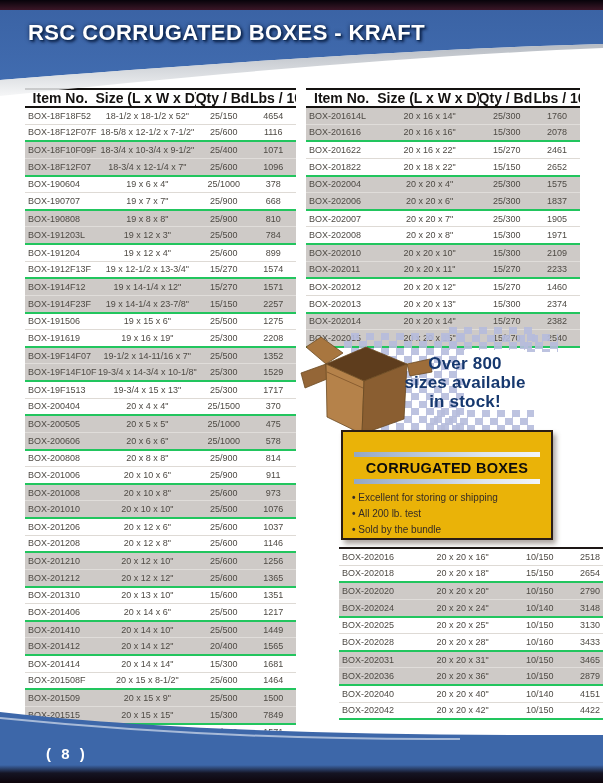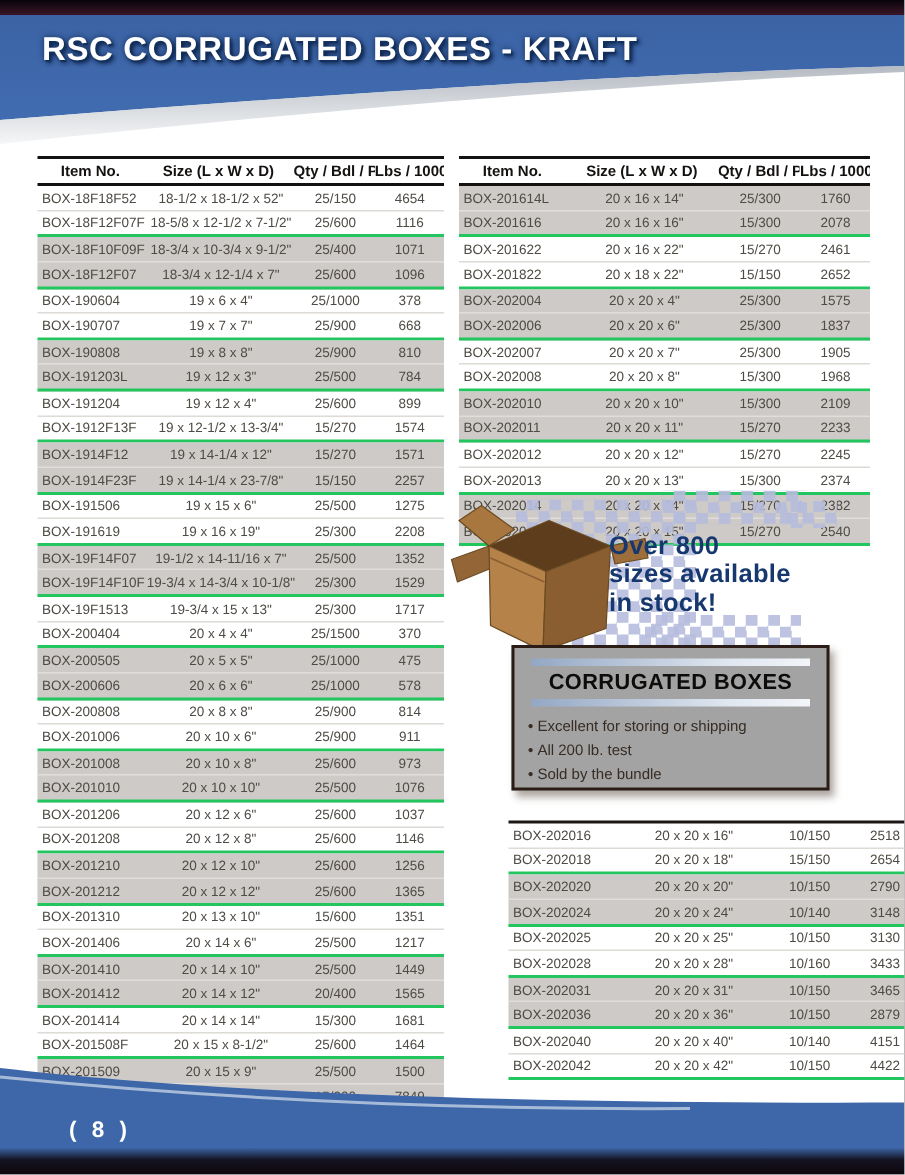--- a/index.html
+++ b/index.html
@@ -13,48 +13,48 @@
   .page-title{position:absolute;left:28px;top:20px;z-index:4;color:#fff;font-weight:bold;
               font-size:22px;letter-spacing:.4px;
               text-shadow:1px 1px 0 #11305e,2px 2px 3px rgba(8,25,60,.9),0 0 4px rgba(8,25,60,.7);}
 
   
   .ctable{position:absolute;top:88px;}
   .left-table{left:25px;width:271px;}
   .right-table-top{left:306px;width:274px;}
   .right-table-bottom{left:306px;width:274px;top:547px;border-top:2px solid #1d1715;margin-left:33px;}
   .thead{display:flex;align-items:center;height:16px;border-top:2px solid #141210;
-         border-bottom:2px solid #141210;font-size:10px;font-weight:bold;color:#141210;margin-top:16px;}
+         border-bottom:2px solid #141210;font-size:14px;font-weight:bold;color:#141210;}
   .thead .tcell{text-align:center;padding-left:0;}
   .trow{display:flex;align-items:center;height:15.63px;font-size:9px;color:#4e4a44;
         border-bottom:1px solid #dedad5;}
   .trow.shaded{background:#cecac7;border-bottom-color:#e0ddda;}
   .trow.pair-end{border-bottom:2px solid #22c55e;}
   .tcell{overflow:hidden;white-space:nowrap;}
   .c-item{width:26%;text-align:left;padding-left:3px;}
   .c-size{width:37%;text-align:center;}
   .c-qty{width:20%;text-align:center;}
   .c-lbs{width:17%;text-align:center;}
 
   
   .mosaic{position:absolute;z-index:1;opacity:.9;
     background:conic-gradient(#b6bcdc 90deg,transparent 90deg 180deg,#b6bcdc 180deg 270deg,transparent 270deg);
     background-size:15px 15px;}
   .mosaic.m1{left:442px;top:327px;width:96px;height:23px;}
   .mosaic.m2{left:344px;top:333px;width:120px;height:118px;}
   .mosaic.m3{left:430px;top:410px;width:104px;height:32px;}
   .mosaic.m4{left:520px;top:334px;width:38px;height:18px;}
   .box-art{position:absolute;left:296px;top:334px;z-index:2;}
-  .promo-text{position:absolute;left:406px;top:354px;width:152px;z-index:3;text-align:left;
+  .promo-text{position:absolute;left:389px;top:354px;width:152px;z-index:3;text-align:center;
               color:#16386e;font-weight:bold;font-size:17px;line-height:19px;letter-spacing:.2px;}
 
   
   .info-box{position:absolute;left:341px;top:430px;width:190px;height:88px;z-index:4;
-            background:#a3a3a3;border:2px solid #2b1d15;box-shadow:3px 4px 5px rgba(70,55,45,.45);
-            padding:5px 9px 0 9px;box-sizing:content-box;}
+            background:#eab308;border:2px solid #2b1d15;box-shadow:3px 4px 5px rgba(70,55,45,.45);
+            padding:18px 9px 0 9px;box-sizing:content-box;}
   .grad-bar{height:5px;margin:2px 2px;background:linear-gradient(to right,#93a7c4,#dfe6ef 70%,#f2f5f9);}
   .grad-bar.bottom{background:linear-gradient(to right,#93a7c4,#dfe6ef 70%,#f2f5f9);}
   .info-title{text-align:center;font-weight:bold;font-size:14.5px;color:#0d0c0b;
               letter-spacing:.3px;padding:1px 0;}
   .bullets{margin-top:6px;font-size:10px;color:#362c25;line-height:16px;}
   .bullet::before{content:"• ";font-weight:bold;}
 
   
   .footer-svg{position:absolute;left:0;bottom:0;z-index:2;}
   .bottom-bar{position:absolute;left:0;bottom:0;width:603px;height:18px;z-index:3;
@@ -370,39 +370,39 @@
         <div class="trow">
           <div class="tcell c-item">BOX-202007</div>
           <div class="tcell c-size">20 x 20 x 7"</div>
           <div class="tcell c-qty">25/300</div>
           <div class="tcell c-lbs">1905</div>
         </div>
         <div class="trow pair-end">
           <div class="tcell c-item">BOX-202008</div>
           <div class="tcell c-size">20 x 20 x 8"</div>
           <div class="tcell c-qty">15/300</div>
-          <div class="tcell c-lbs">1968</div>
+          <div class="tcell c-lbs">1971</div>
         </div>
         <div class="trow shaded">
           <div class="tcell c-item">BOX-202010</div>
           <div class="tcell c-size">20 x 20 x 10"</div>
           <div class="tcell c-qty">15/300</div>
           <div class="tcell c-lbs">2109</div>
         </div>
         <div class="trow shaded pair-end">
           <div class="tcell c-item">BOX-202011</div>
           <div class="tcell c-size">20 x 20 x 11"</div>
           <div class="tcell c-qty">15/270</div>
           <div class="tcell c-lbs">2233</div>
         </div>
         <div class="trow">
           <div class="tcell c-item">BOX-202012</div>
           <div class="tcell c-size">20 x 20 x 12"</div>
           <div class="tcell c-qty">15/270</div>
-          <div class="tcell c-lbs">2245</div>
+          <div class="tcell c-lbs">1460</div>
         </div>
         <div class="trow pair-end">
           <div class="tcell c-item">BOX-202013</div>
           <div class="tcell c-size">20 x 20 x 13"</div>
           <div class="tcell c-qty">15/300</div>
           <div class="tcell c-lbs">2374</div>
         </div>
         <div class="trow shaded">
           <div class="tcell c-item">BOX-202014</div>
           <div class="tcell c-size">20 x 20 x 14"</div>

